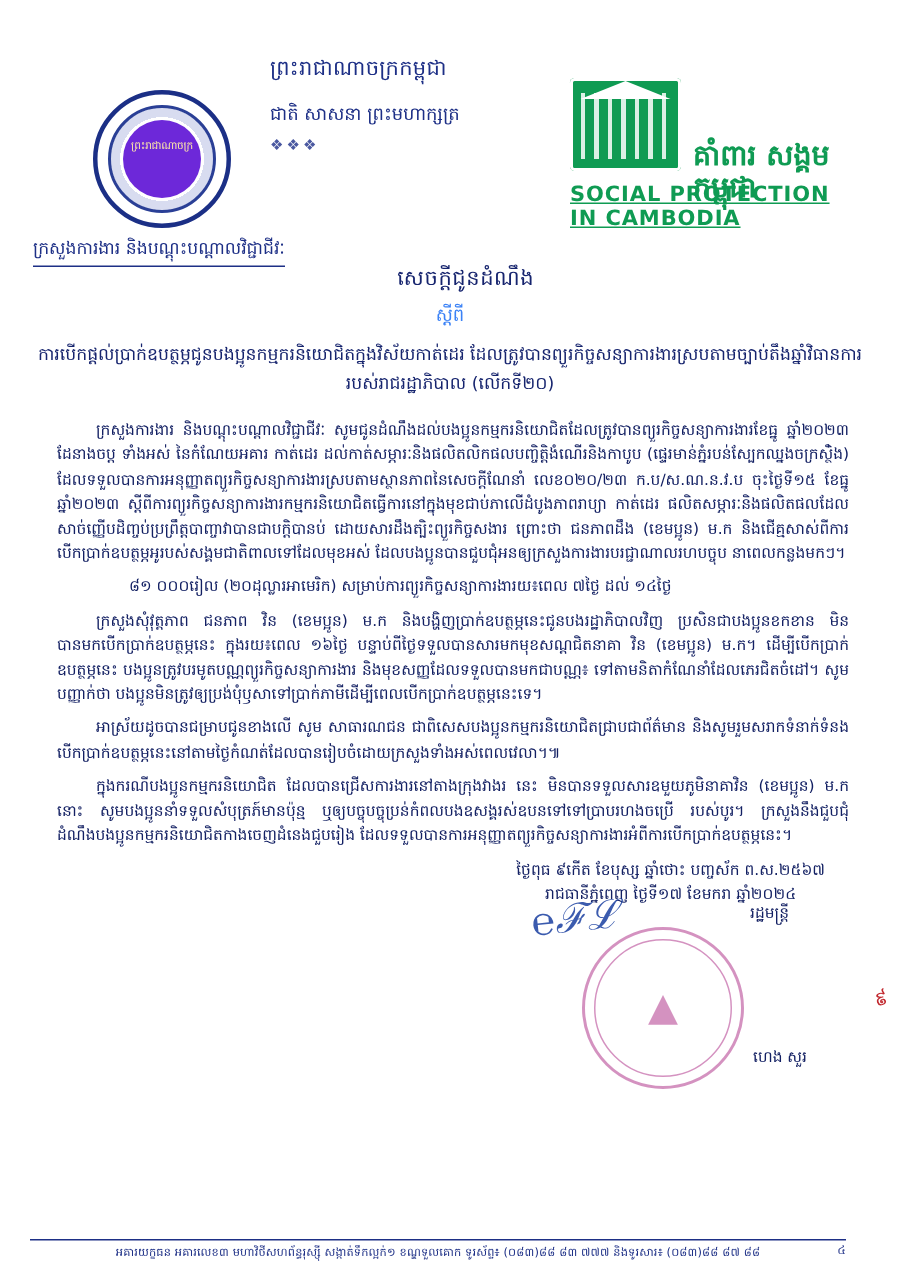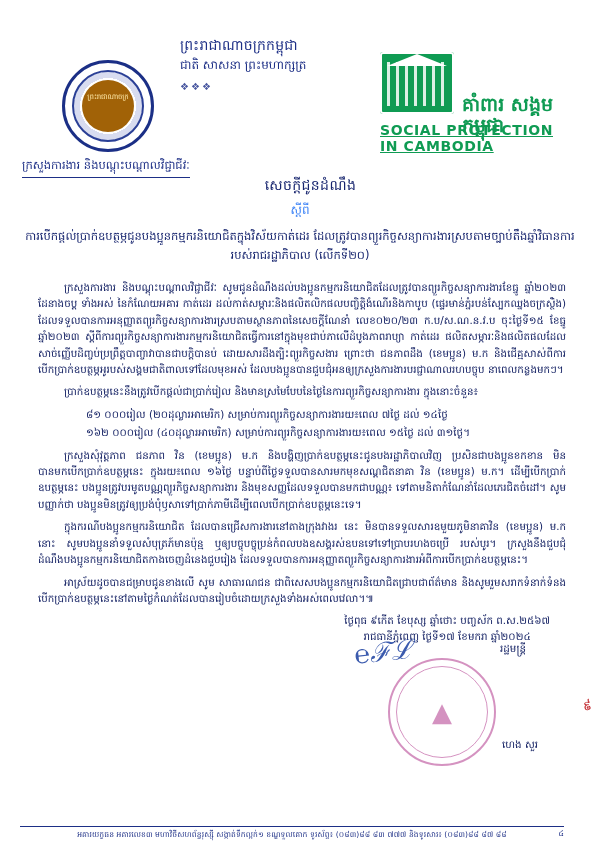--- a/index.html
+++ b/index.html
@@ -50,21 +50,21 @@
     position: absolute;
     left: 7px; top: 7px; right: 7px; bottom: 7px;
     border-radius: 50%;
     border: 2px solid #2a3f96;
   }
   .emblem .inner {
     position: absolute;
     left: 20px; top: 20px;
     width: 52px; height: 52px;
     border-radius: 50%;
-    background: #a16207;
+    background: #6d28d9;
     color: #ffe9a8;
     font-size: 7px;
     line-height: 9px;
     text-align: center;
     padding-top: 13px;
     box-sizing: border-box;
     letter-spacing: -0.2px;
   }
   .title-center {
     position: absolute;
@@ -74,21 +74,21 @@
     text-align: left;
   }
   .t-kingdom {
     font-size: 14px;
     color: #1d2f86;
     letter-spacing: 0.2px;
   }
   .t-motto {
     font-size: 12px;
     color: #1d2f86;
-    margin-top: 0;
+    margin-top: 11px;
   }
   .t-divider {
     margin-top: 6px;
     font-size: 10px;
     color: #4a58a0;
     letter-spacing: 2px;
   }
 
   .logo-right {
     position: absolute;
@@ -349,30 +349,28 @@
   </div>
 
   <div class="doc-title">
     <div class="l1">សេចក្តីជូនដំណឹង</div>
     <div class="l2">ស្តីពី</div>
     <div class="l3">ការបើកផ្តល់ប្រាក់ឧបត្ថម្ភជូនបងប្អូនកម្មករនិយោជិតក្នុងវិស័យកាត់ដេរ ដែលត្រូវបានព្យួរកិច្ចសន្យាការងារស្របតាមច្បាប់តឹងឆ្នាំវិធានការរបស់រាជរដ្ឋាភិបាល (លើកទី២០)</div>
   </div>
 
   <div class="body-text">
     <p>ក្រសួងការងារ និងបណ្តុះបណ្តាលវិជ្ជាជីវៈ សូមជូនដំណឹងដល់បងប្អូនកម្មករនិយោជិតដែលត្រូវបានព្យួរកិច្ចសន្យាការងារខែធ្នូ ឆ្នាំ២០២៣ ដែនាងចប្ត ទាំងអស់ នៃកំណែយអគារ កាត់ដេរ ដល់កាត់សម្ភារៈនិងផលិតលិកផលបញ្ចិត្តិងំណើរនិងកាបូប (ផ្ទេរមាន់ភ្នំរបន់ស្បែកឈ្នងចក្រស្ថិ់ង) ដែលទទួលបានការអនុញ្ញាតព្យួរកិច្ចសន្យាការងារស្របតាមស្ថានភាពនៃសេចក្តីណែនាំ លេខ០២០/២៣ ក.ប/ស.ណ.ន.វ.ប ចុះថ្ងៃទី១៥ ខែធ្នូ ឆ្នាំ២០២៣ ស្តីពីការព្យួរកិច្ចសន្យាការងារកម្មករនិយោជិតធ្វើការនៅក្នុងមុខជាប់ភាលើដំបូងភាពរាប្យា កាត់ដេរ ផលិតសម្ភារៈនិងផលិតផលដែលសាច់ញ្ញើបដិញ្ចប់ប្រព្រឹត្តបាញ្ចាវាបានជាបក្តិបានប់ ដោយសារដឹងត្បិះព្យួរកិច្ចសងារ ព្រោះថា ជនភាពដឹង (ខេមប្អូន) ម.ក និងជើគ្មសាស់ពីការបើកប្រាក់ឧបត្ថម្ភអូរបស់សង្គមជាតិពាលទៅដែលមុខអស់ ដែលបងប្អូនបានជួបជុំអនឲ្យក្រសួងការងារបរជ្ជាណាលរហបច្ចុប នាពេលកន្លងមកៗ។</p>
-    <p>ប្រាក់ឧបត្ថម្ភនេះនឹងត្រូវបើកផ្តល់ជាប្រាក់រៀល និងមានស្រមៃបែបនៃថ្ងៃនៃការព្យួរកិច្ចសន្យាការងារ ក្នុងនោះចំនួន៖</p>
 
     <ul class="bullets">
       <li>៨១ ០០០រៀល (២០ដុល្លារអាមេរិក) សម្រាប់ការព្យួរកិច្ចសន្យាការងារយ៖ពេល ៧ថ្ងៃ ដល់ ១៤ថ្ងៃ</li>
-      <li>១៦២ ០០០រៀល (៤០ដុល្លារអាមេរិក) សម្រាប់ការព្យួរកិច្ចសន្យាការងារយ៖ពេល ១៥ថ្ងៃ ដល់ ៣១ថ្ងៃ។</li>
     </ul>
 
     <p>ក្រសួងសុំវុត្តភាព ជនភាព វិន (ខេមប្អូន) ម.ក និងបង្ហិញប្រាក់ឧបត្ថម្ភនេះជូនបងរដ្ឋាភិបាលវិញ ប្រសិនជាបងប្អូនខកខាន មិនបានមកបើកប្រាក់ឧបត្ថម្ភនេះ ក្នុងរយ៖ពេល ១៦ថ្ងៃ បន្ទាប់ពីថ្ងៃទទួលបានសារមកមុខសណ្តជិតនាគា វិន (ខេមប្អូន) ម.ក។ ដើម្បីបើកប្រាក់ឧបត្ថម្ភនេះ បងប្អូនត្រូវបរមូតបណ្ណព្យួរកិច្ចសន្យាការងារ និងមុខសញ្ញដែលទទួលបានមកជាបណ្ណ៖ ទៅតាមនិតាកំណែនាំដែលភេរជិតចំដៅ។ សូមបញ្ញាក់ថា បងប្អូនមិនត្រូវឲ្យប្រង់បុំឫសាទៅប្រាក់ភាមីដើម្បីពេលបើកប្រាក់ឧបត្ថម្ភនេះទេ។</p>
+    <p>អាស្រ័យដូចបានជម្រាបជូនខាងលើ សូម សាធារណជន ជាពិសេសបងប្អូនកម្មករនិយោជិតជ្រាបជាព័ត៌មាន និងសូមរួមសរាកទំនាក់ទំនងបើកប្រាក់ឧបត្ថម្ភនេះនៅតាមថ្ងៃកំណត់ដែលបានរៀបចំដោយក្រសួងទាំងអស់ពេលវេលា។៕</p>
     <p>ក្នុងករណីបងប្អូនកម្មករនិយោជិត ដែលបានជ្រើសការងារនៅតាងក្រុងវាងរ នេះ មិនបានទទួលសារឧមួយភូមិនាគាវិន (ខេមប្អូន) ម.ក នោះ សូមបងប្អូននាំទទួលសំបុត្រភ៍មានប៉ុន្ម ឬឲ្យបច្ចុបច្ចុប្រន់កំពលបងឧសង្គរស់ឧបនទៅទៅប្រាបរហងចប្រើ របស់បូរ។ ក្រសួងនឹងជួបជុំដំណឹងបងប្អូនកម្មករនិយោជិតកាងចេញដំនេងជួបរៀង ដែលទទួលបានការអនុញ្ញាតព្យួរកិច្ចសន្យាការងារអំពីការបើកប្រាក់ឧបត្ថម្ភនេះ។</p>
-    <p>អាស្រ័យដូចបានជម្រាបជូនខាងលើ សូម សាធារណជន ជាពិសេសបងប្អូនកម្មករនិយោជិតជ្រាបជាព័ត៌មាន និងសូមរួមសរាកទំនាក់ទំនងបើកប្រាក់ឧបត្ថម្ភនេះនៅតាមថ្ងៃកំណត់ដែលបានរៀបចំដោយក្រសួងទាំងអស់ពេលវេលា។៕</p>
   </div>
 
   <div class="signature">
     <div class="sig-place">
       <div>ថ្ងៃពុធ ៩កើត ខែបុស្ស ឆ្នាំថោះ បញ្ចស័ក ព.ស.២៥៦៧</div>
       <div>រាជធានីភ្នំពេញ ថ្ងៃទី១៧ ខែមករា ឆ្នាំ២០២៤</div>
     </div>
     <div class="sig-title">រដ្ឋមន្ត្រី</div>
     <div class="sig-scribble">℮ℱℒ</div>
     <div class="sig-stamp">

